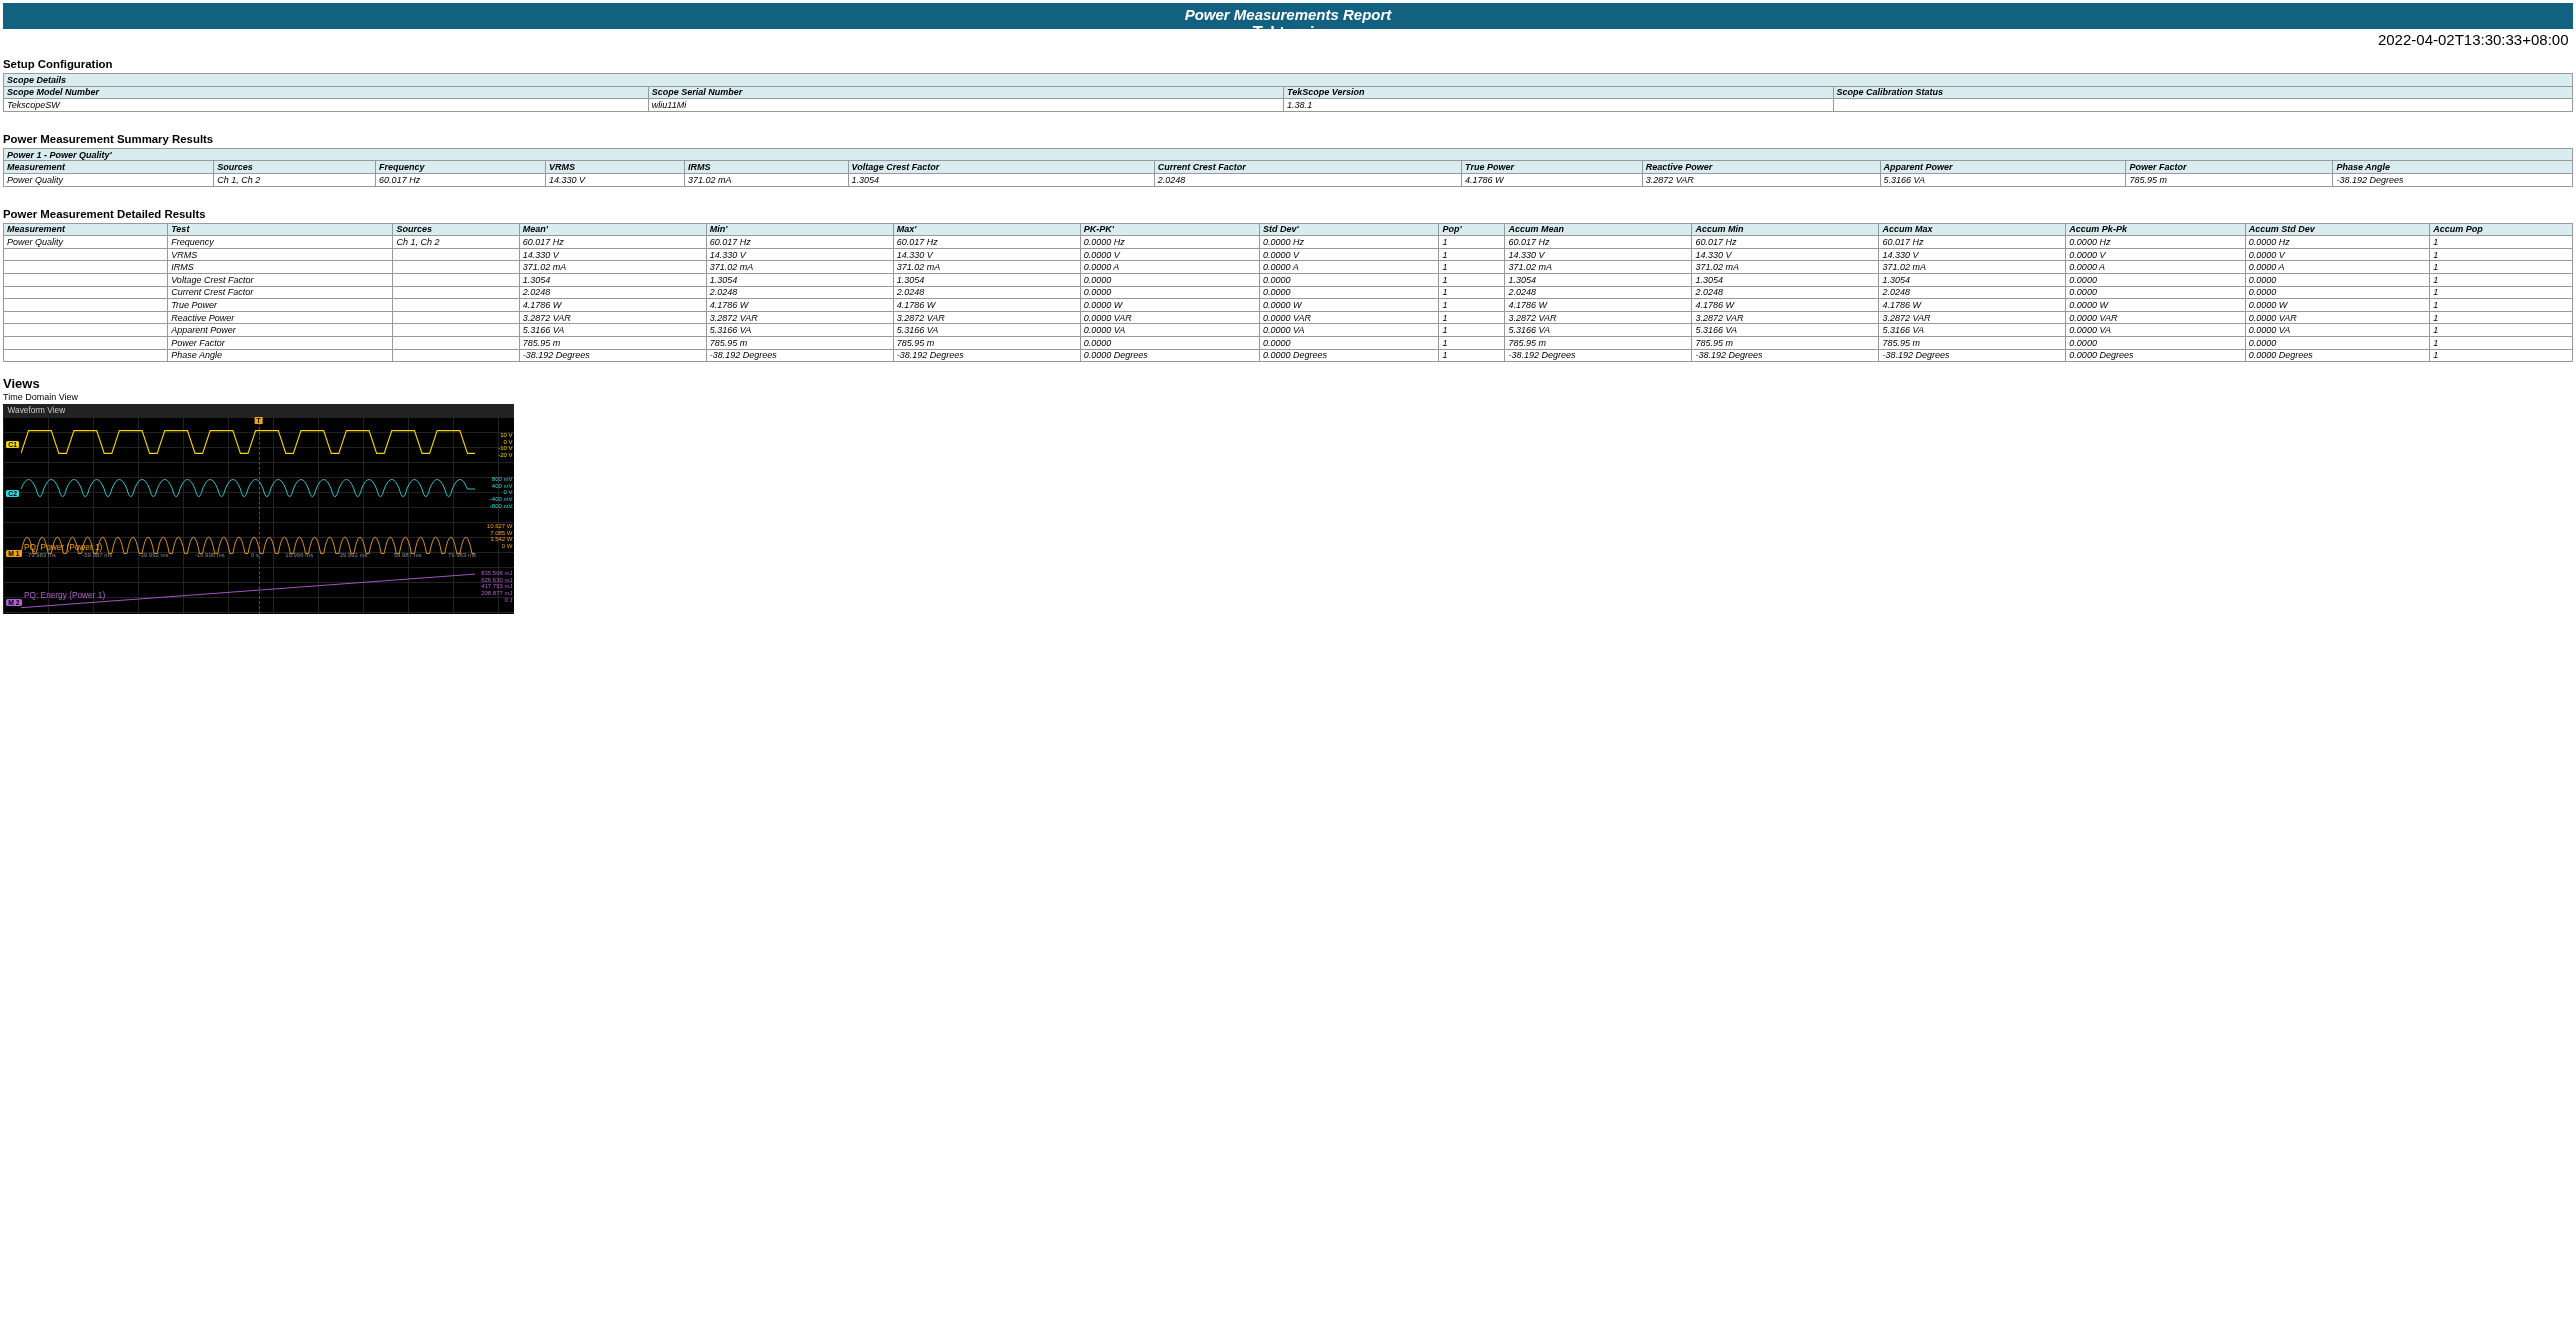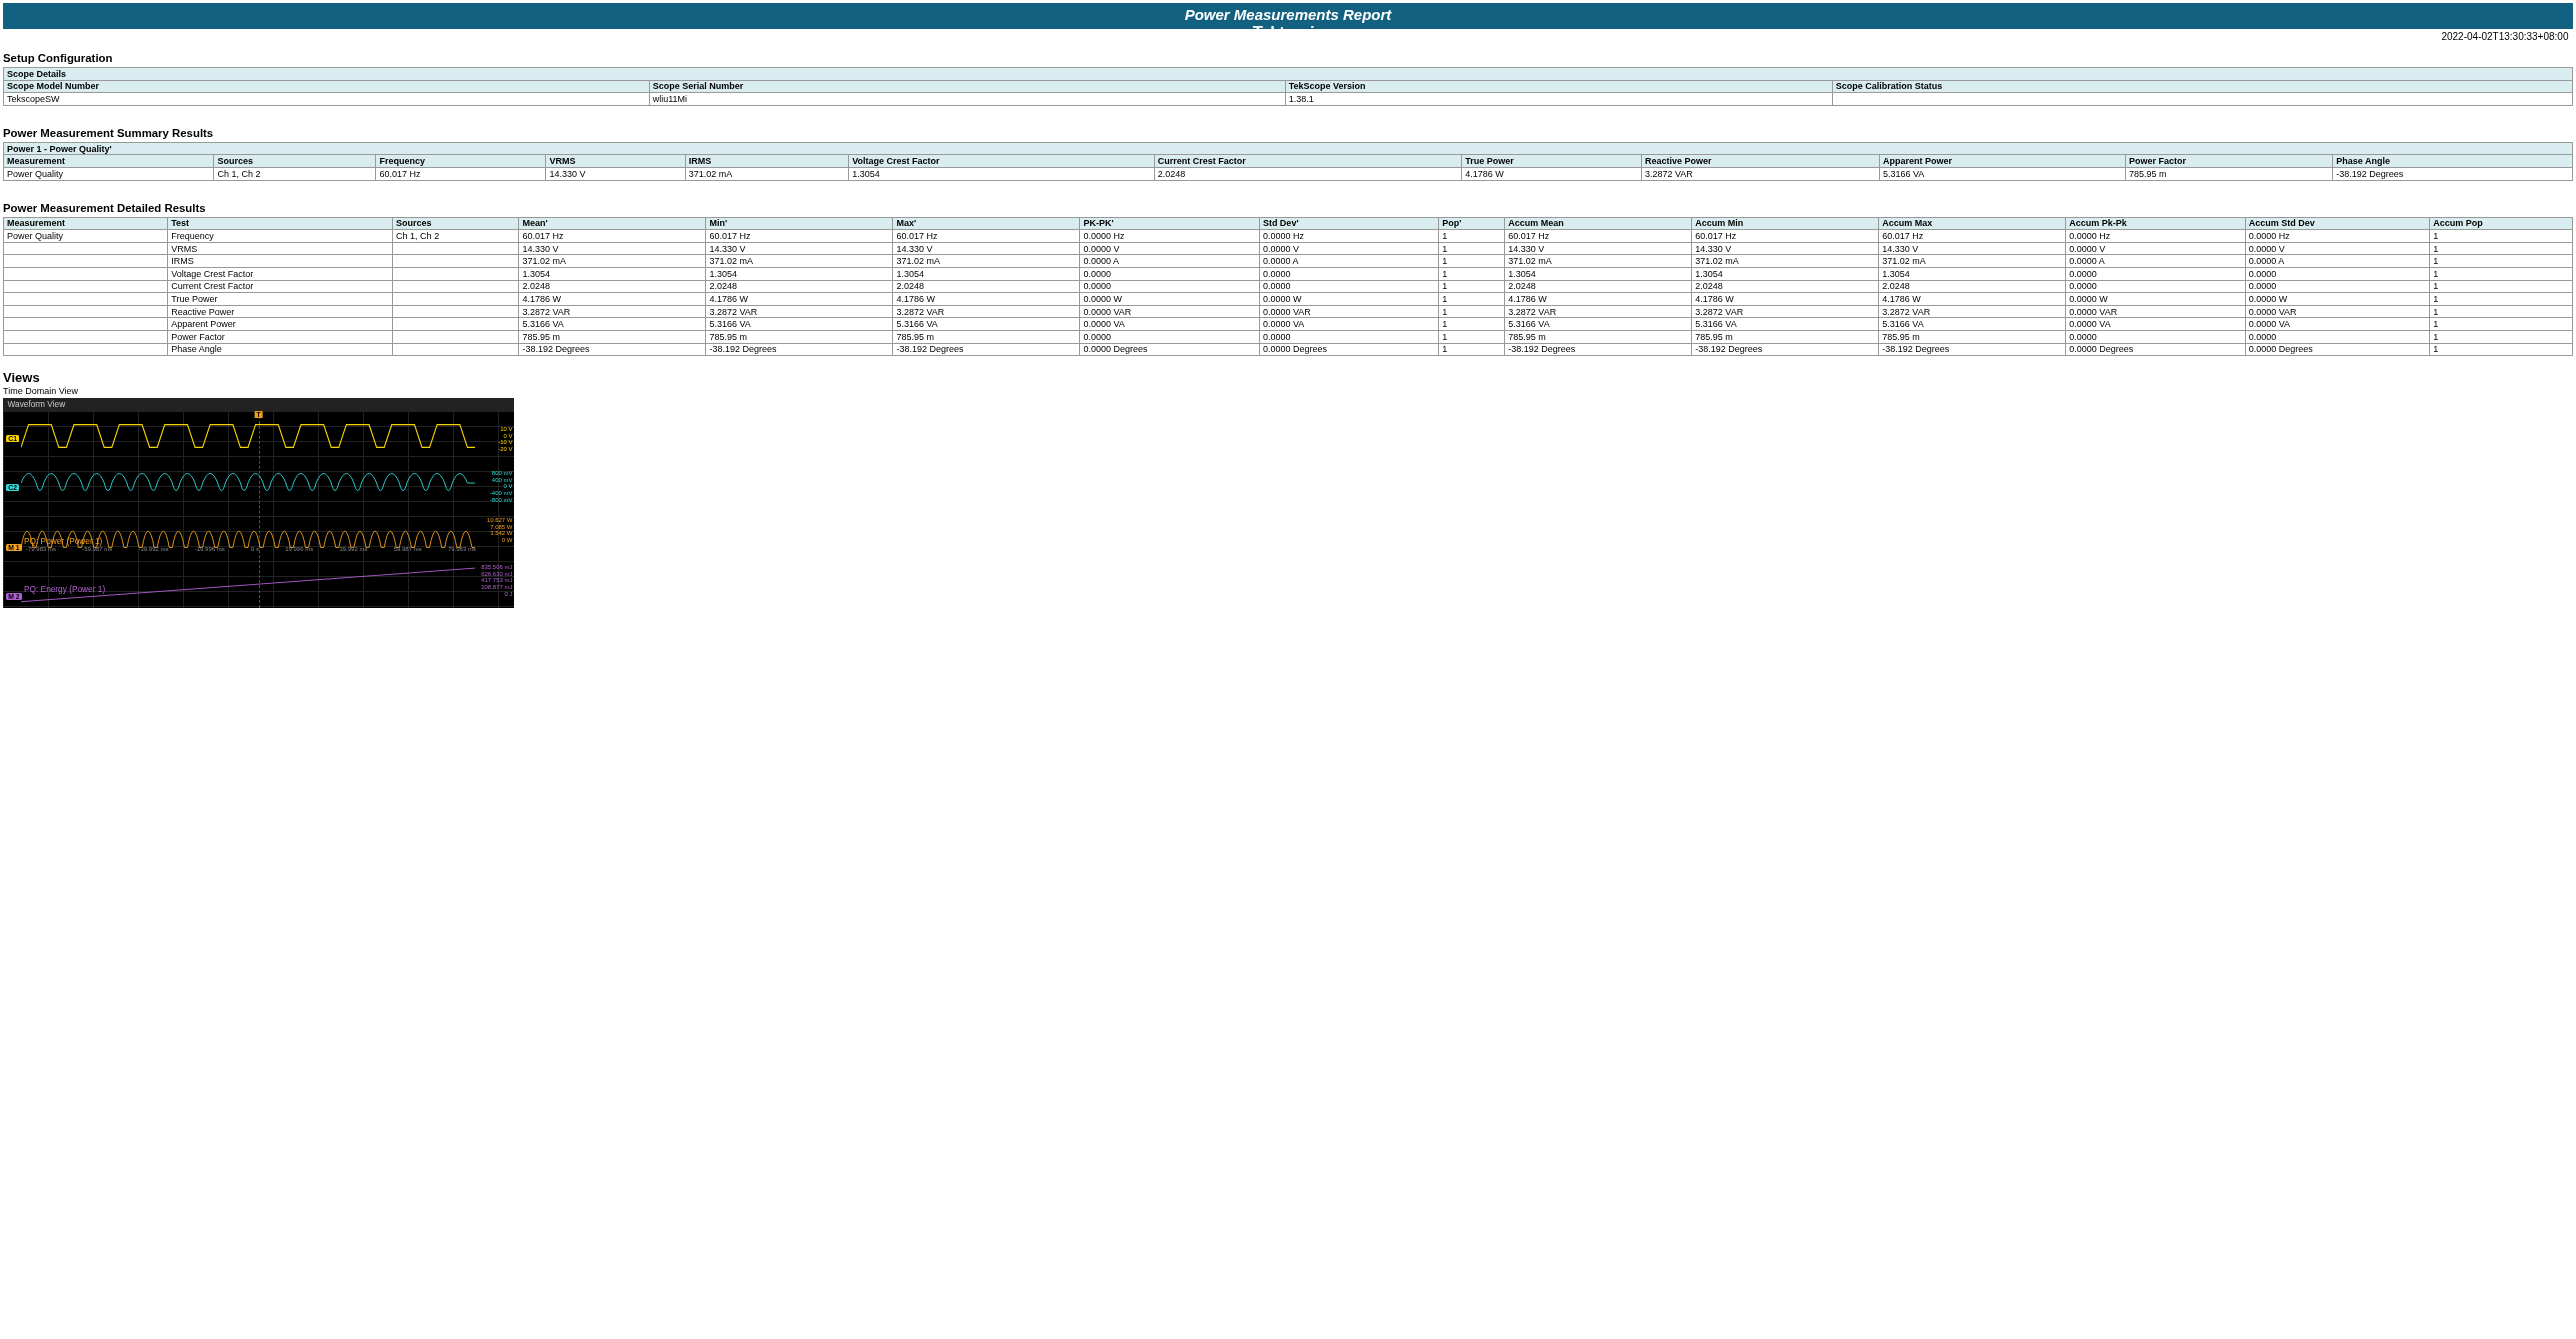--- a/index.html
+++ b/index.html
@@ -28,41 +28,42 @@
     font-style: italic;
   }
   .tek-logo {
     font-size: 16.7px;
     font-weight: bold;
     font-style: normal;
     letter-spacing: -0.4px;
   }
   .timestamp {
     text-align: right;
-    font-size: 10px;
+    font-size: 15px;
     padding: 1.5px 4.5px 0 0;
   }
   .section-heading {
     font-size: 11.4px;
     font-weight: bold;
     margin: 10.6px 0 3px 0;
   }
   .sub-heading {
     font-size: 13px;
     font-weight: bold;
     margin: 13.6px 0 1.5px 0;
   }
   .small-label {
     font-size: 9px;
     margin: 0 0 1.5px 0;
   }
   table {
     border-collapse: collapse;
     width: 100%;
     font-size: 9px;
+    font-style: italic;
   }
   td, th {
     border: 0.8px solid #999;
     padding: 0.8px 3px;
     text-align: left;
     font-weight: normal;
     vertical-align: top;
   }
   .hdr-row td, .hdr-row th, .caption-row td {
     background: #d9ecef;

